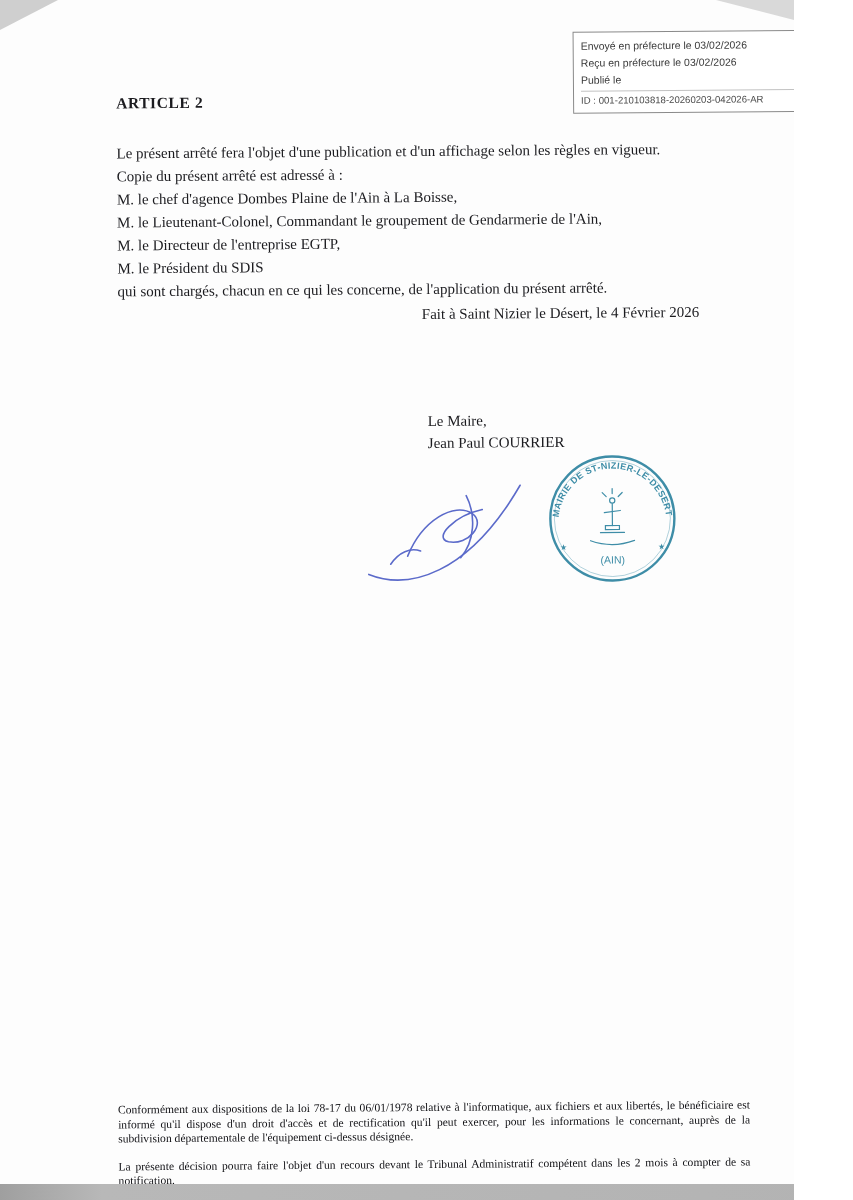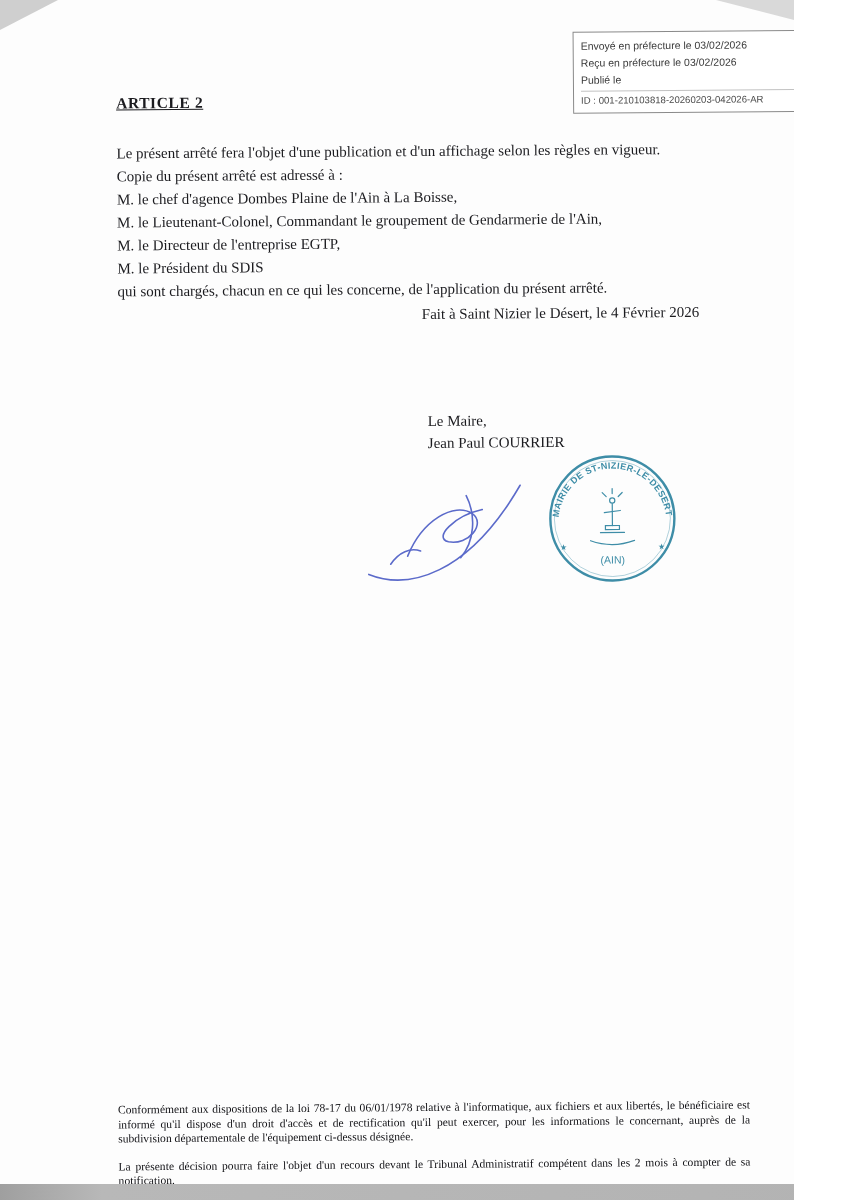--- a/index.html
+++ b/index.html
@@ -33,21 +33,21 @@
     font-size:9.6px;color:#4a4a4a;white-space:nowrap;
   }
   .bl-logo{
     position:absolute;right:9px;top:28px;width:33px;height:16px;background:#bf1f2e;
     color:#fff;font-size:5.5px;line-height:6px;text-align:left;padding:2px 2px;
     box-sizing:border-box;font-family:"Liberation Sans", sans-serif;border-radius:1px;
   }
 
   .article-heading{
     position:absolute;left:120px;top:92px;font-size:15.5px;font-weight:bold;
-    text-decoration:underline;letter-spacing:.6px;
+    letter-spacing:.6px;
   }
   .body-block{position:absolute;left:120px;top:140px;width:630px;font-size:15px;}
   .body-line{line-height:23px;white-space:nowrap;}
   .date-line{position:absolute;left:424px;top:306px;font-size:15px;white-space:nowrap;}
   .maire-block{position:absolute;left:429px;top:410px;font-size:15px;line-height:22px;}
 
   .signature-svg{position:absolute;left:363px;top:458px;width:172px;height:132px;}
   .seal-svg{position:absolute;left:543px;top:450px;width:140px;height:140px;opacity:.92;}
 
   .footer-block{

